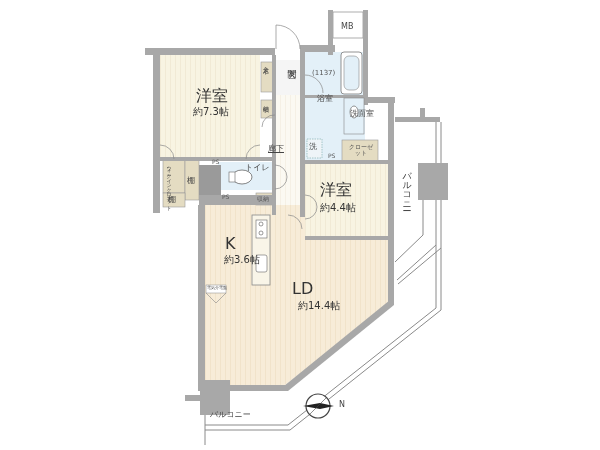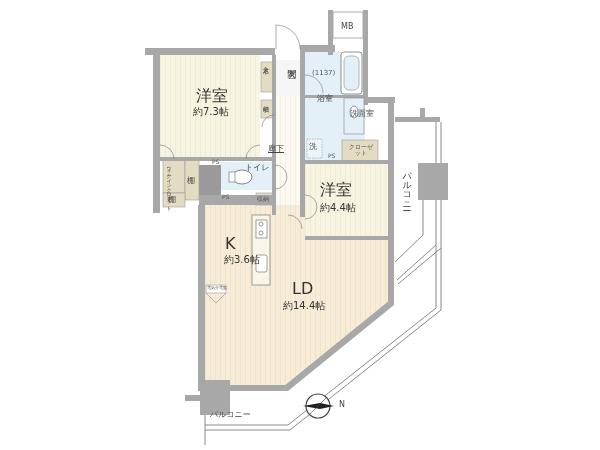--- a/index.html
+++ b/index.html
@@ -168,15 +168,15 @@
 <div class="lbl vert" style="left:166px;top:162px;height:30px;font-size:5px;">ウォークインクローゼット</div>
 <div class="lbl small" style="left:187px;top:177px;">棚</div>
 <div class="lbl small" style="left:168px;top:196px;">棚</div>
 <div class="lbl tiny" style="left:257px;top:196px;">収納</div>
 <div class="lbl room-name" style="left:320px;top:182px;">洋室</div>
 <div class="lbl room-size" style="left:320px;top:203px;">約4.4帖</div>
 <div class="lbl room-name" style="left:225px;top:236px;">K</div>
 <div class="lbl room-size" style="left:224px;top:255px;">約3.6帖</div>
 <div class="lbl tiny" style="left:207px;top:286px;font-size:4px;">電気分電盤</div>
 <div class="lbl room-name" style="left:292px;top:281px;">LD</div>
-<div class="lbl room-size" style="left:283px;top:301px;">約14.4帖</div>
+<div class="lbl room-size" style="left:298px;top:301px;">約14.4帖</div>
 <div class="lbl small" style="left:210px;top:411px;">バルコニー</div>
 <div class="lbl small" style="left:339px;top:401px;">N</div>
 
 </body></html>

